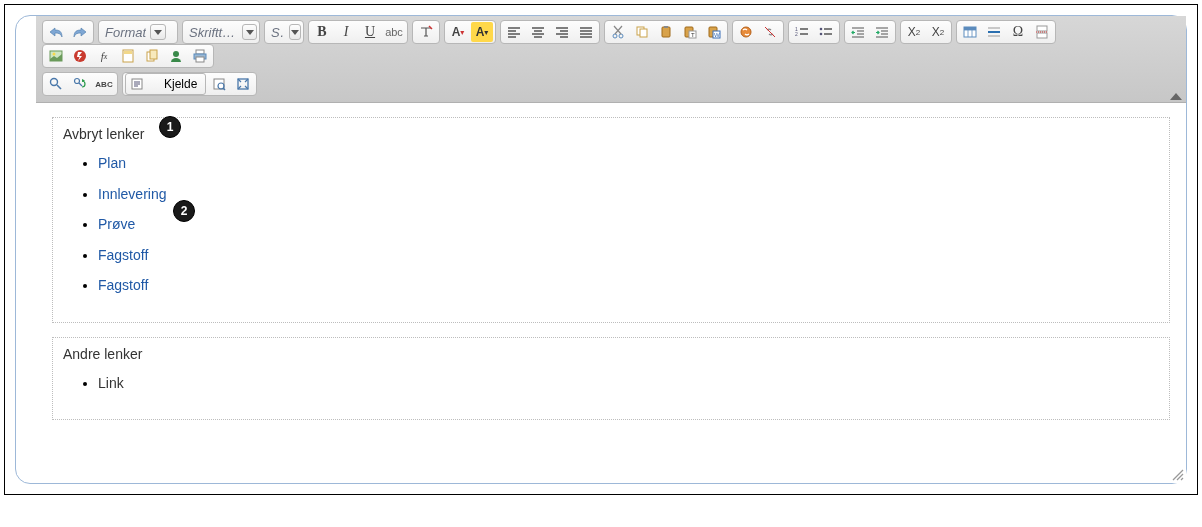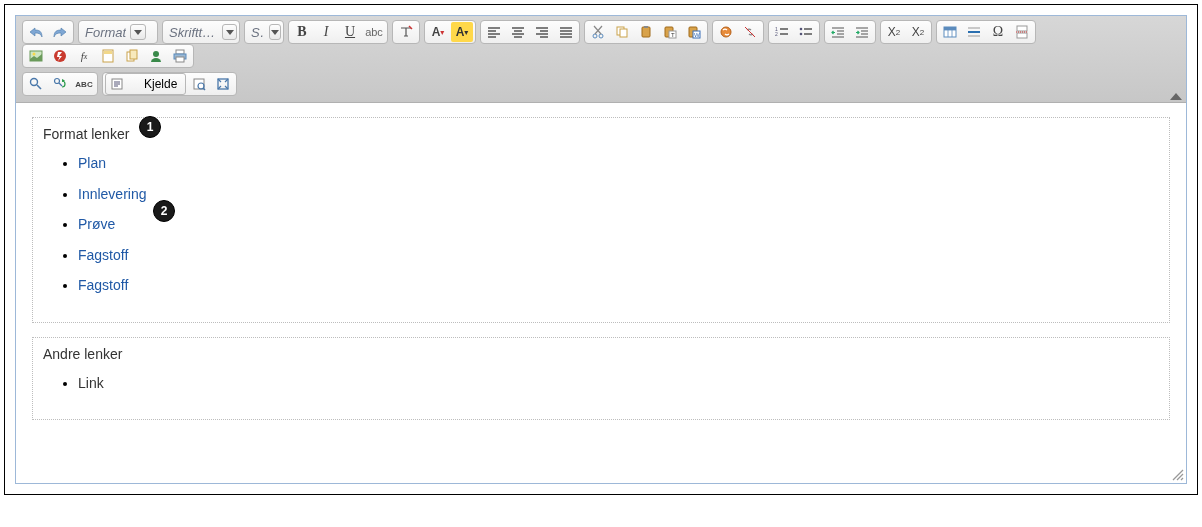--- a/index.html
+++ b/index.html
@@ -9,22 +9,23 @@
     font-size: 13px;
     background: #fff;
     padding: 4px;
   }
   .outer-border {
     border: 1px solid #000;
     padding: 10px;
   }
   .editor-shell {
     border: 1px solid #9db8d8;
-    border-radius: 0;
+    border-radius: 15px;
     background: #fff;
+    padding-left: 20px;
   }
   .toolbar-area {
     background: linear-gradient(#d7d7d7,#c7c7c7);
     border-bottom: 1px solid #b0b0b0;
     padding: 4px 6px 2px 6px;
     position: relative;
   }
   .tb-row {
     display: flex;
     flex-wrap: wrap;
@@ -468,21 +469,21 @@
             </span>
         </div>
       </div>
 
       <span class="collapse-handle"></span>
     </div>
 
     <div class="editor-body">
 
       <div class="content-box">
-        <div class="box-title">Format lenker</div>
+        <div class="box-title">Avbryt lenker</div>
         <ul>
           <li><span class="link-item">Plan</span></li>
           <li><span class="link-item">Innlevering</span></li>
           <li><span class="link-item">Prøve</span></li>
           <li><span class="link-item">Fagstoff</span></li>
           <li><span class="link-item">Fagstoff</span></li>
         </ul>
         <div class="annot" style="top:-2px;left:106px;">1</div>
         <div class="annot" style="top:82px;left:120px;">2</div>
       </div>

